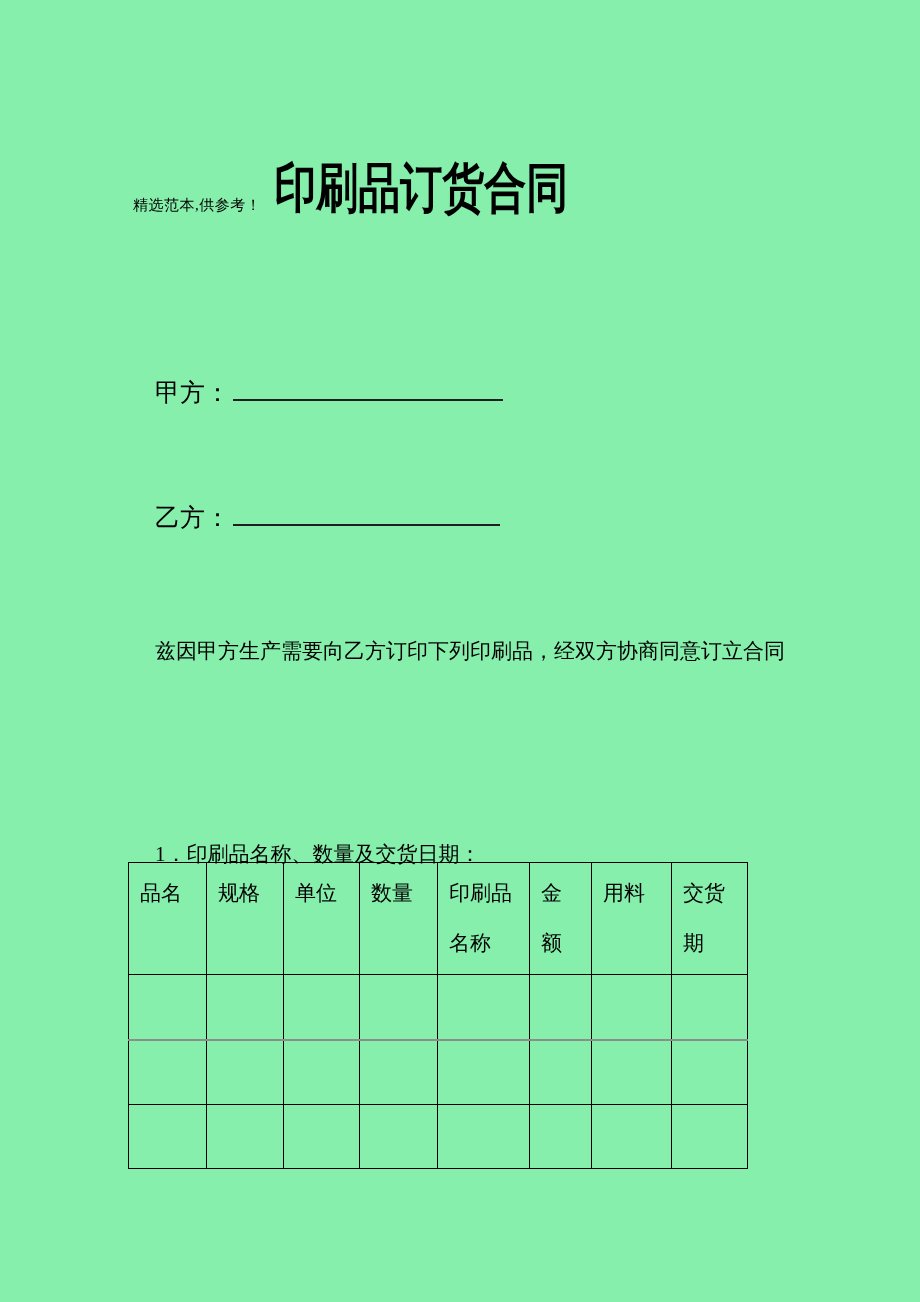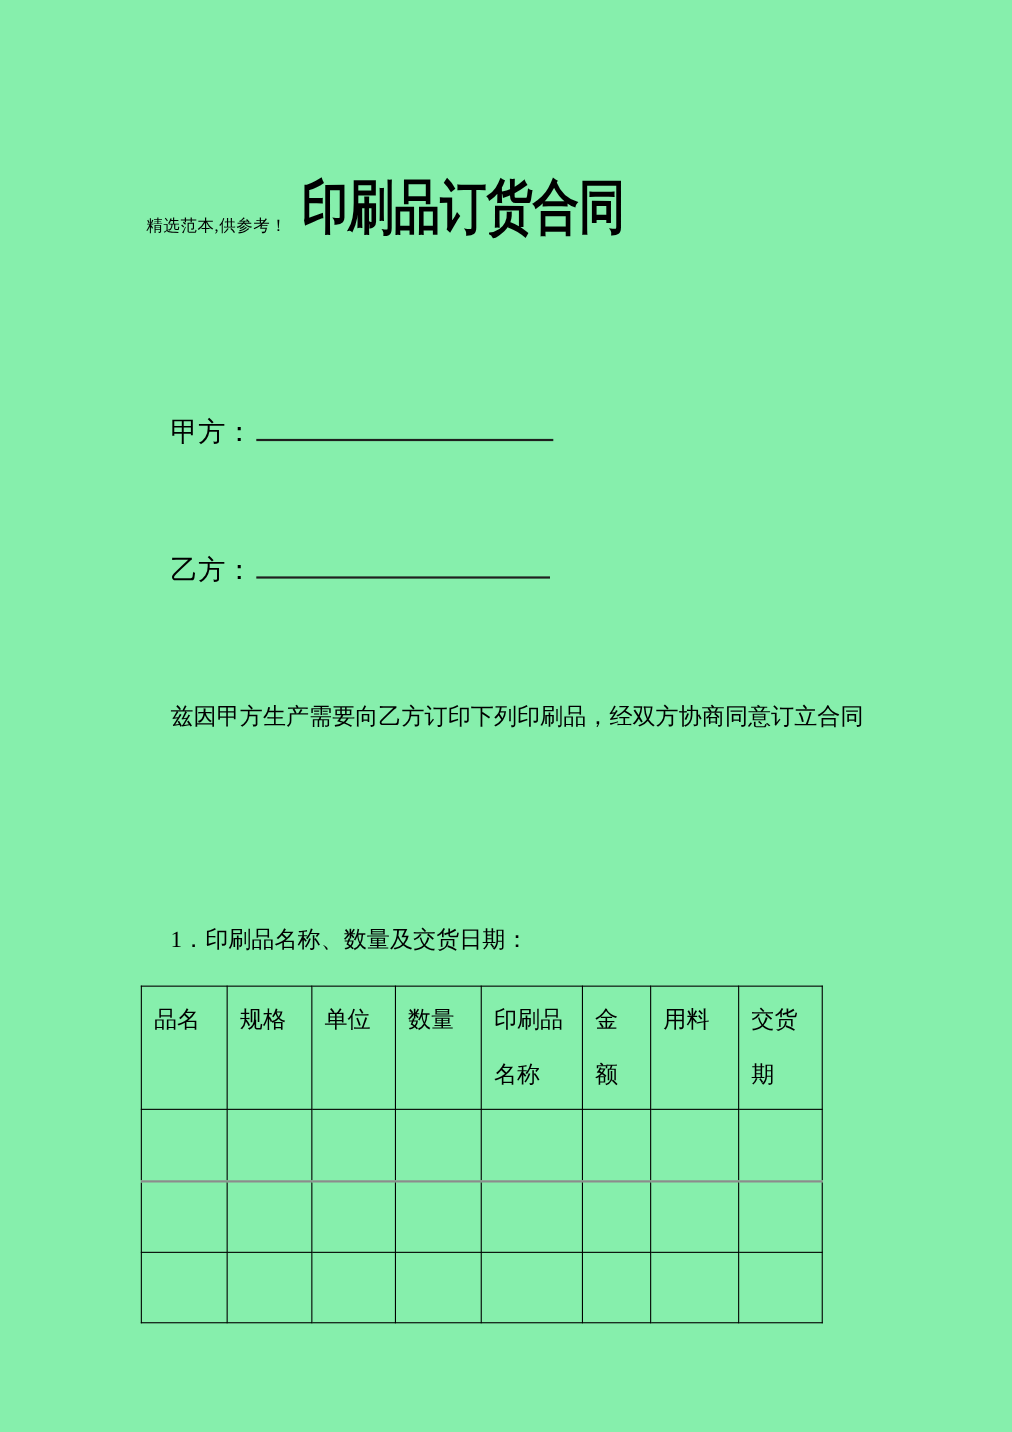--- a/index.html
+++ b/index.html
@@ -75,21 +75,21 @@
     left: 155px; top: 806px;
     font-size: 21px;
     line-height: 40px;
     white-space: nowrap;
     margin-top: 28px;
   }
 
   
   table.order-table {
     position: absolute;
-    left: 128px; top: 896px;
+    left: 128px; top: 862px;
     width: 619px;
     border-collapse: collapse;
     table-layout: fixed;
   }
   .order-table th, .order-table td {
     border: 1px solid #000000;
     font-size: 21px;
     font-weight: normal;
     text-align: left;
     vertical-align: top;

